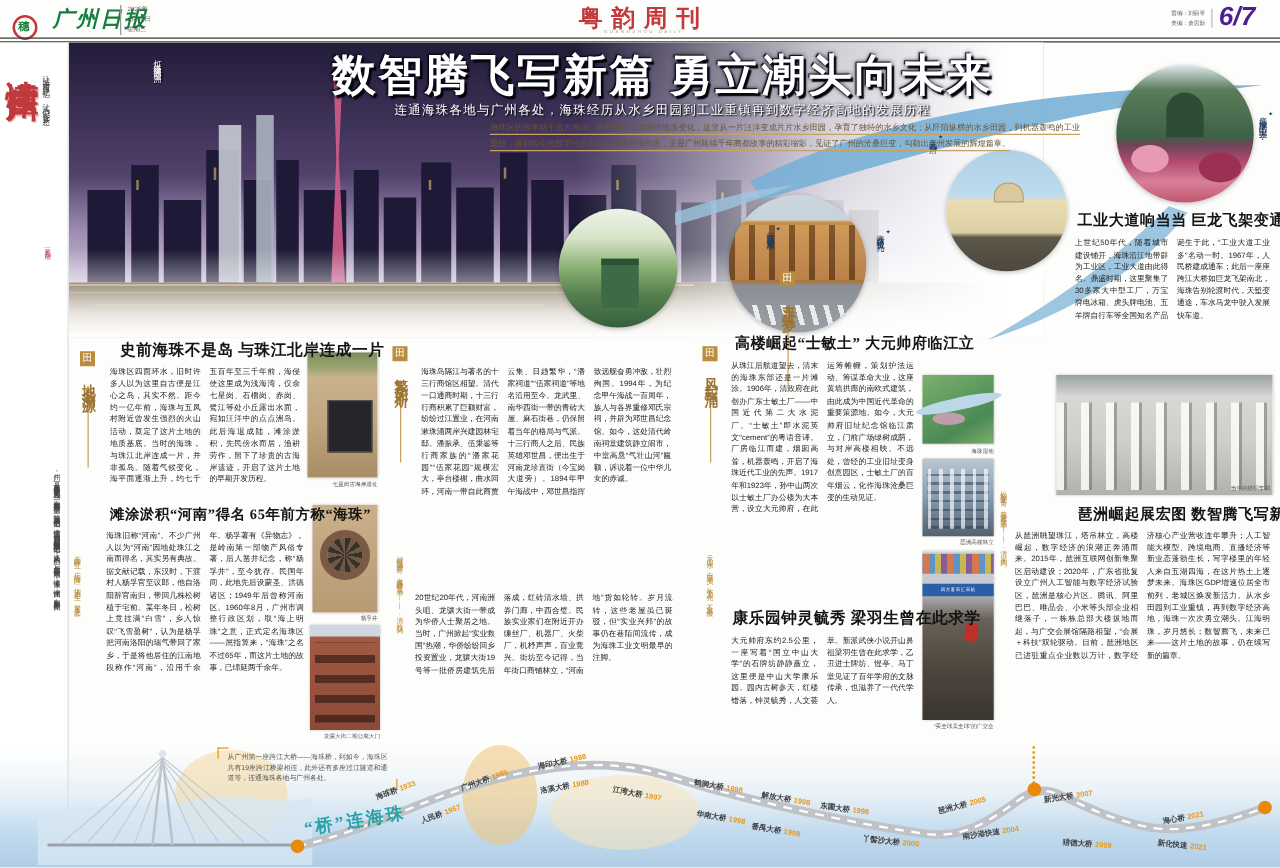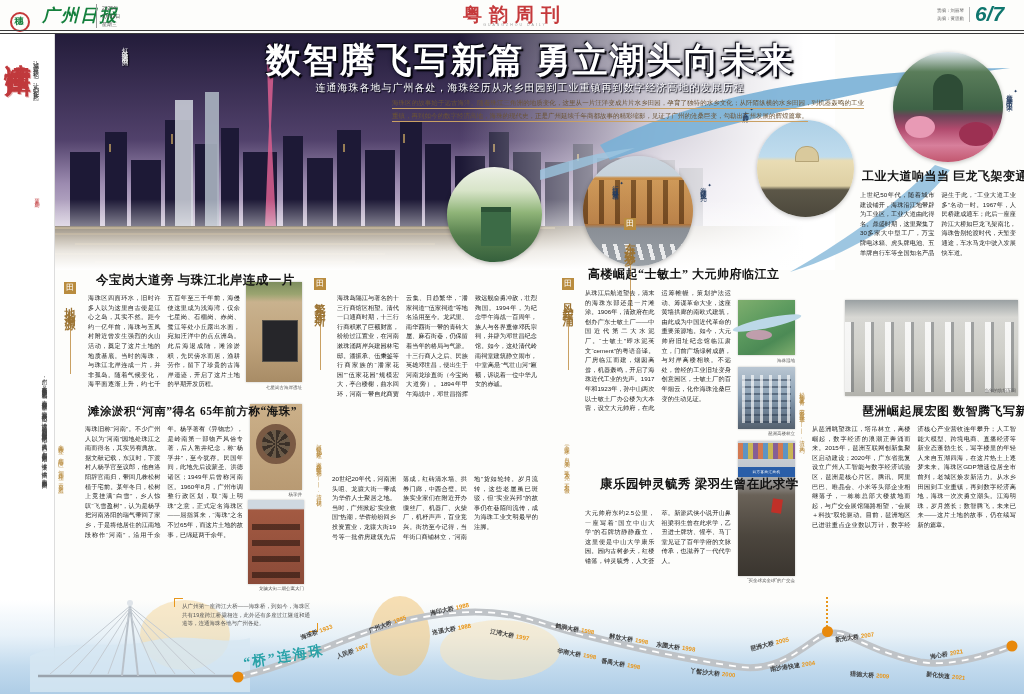--- a/index.html
+++ b/index.html
@@ -8,21 +8,21 @@
   .v{writing-mode:vertical-rl;}
   
   #hdr{position:absolute;left:0;top:0;width:1024px;height:30px;}
   #hdr-rule{position:absolute;left:0;top:30px;width:1024px;height:4px;border-top:1.5px solid #3a3a3a;border-bottom:1px solid #3a3a3a;box-sizing:border-box;}
   .logo{left:10px;top:4px;font-size:17px;font-weight:900;color:#15803d;letter-spacing:2px;font-family:Liberation Mono, monospace;font-style:italic;}
   .logo .emb{display:inline-block;width:16px;height:16px;border:2px solid #c5393b;border-radius:50%;font-size:9px;line-height:16px;text-align:center;vertical-align:-3px;font-style:normal;}
   .dateblk{left:96px;top:4px;font-size:5px;color:#555;line-height:1.6;border-left:1px solid #999;padding-left:5px;}
   .wk-title{left:427px;top:2px;width:176px;text-align:center;font-size:19px;font-weight:900;color:#c5393b;letter-spacing:7px;font-family:"Liberation Serif",serif;}
   .wk-sub{left:427px;top:23px;width:176px;text-align:center;font-size:3.5px;color:#999;letter-spacing:2px;}
   .credits{left:908px;top:7px;font-size:4.5px;color:#666;line-height:1.7;text-align:right;width:56px;border-right:1px solid #bbb;padding-right:5px;}
-  .pageno{left:975px;top:2px;font-size:21px;font-weight:900;color:#0f766e;font-style:italic;}
+  .pageno{left:975px;top:2px;font-size:21px;font-weight:900;color:#4c1d95;font-style:italic;}
   
   #sidebar{position:absolute;left:0;top:34px;width:54px;height:660px;border-right:1px solid #ddd;background:#fff;}
   .brand{left:4px;top:10px;font-size:26px;line-height:1.05;font-weight:900;color:#c0393c;font-family:"Liberation Serif",serif;height:160px;letter-spacing:2px;text-shadow:1px 1px 0 #e8b5b5;}
   .issue{left:34px;top:160px;font-size:5px;color:#c0393c;height:40px;letter-spacing:1px;}
   .slogan{left:30px;top:22px;font-size:6px;color:#333;height:130px;line-height:2;letter-spacing:2px;}
   .sb-intro{left:3px;top:340px;width:46px;height:225px;font-size:5.5px;color:#444;line-height:1.8;letter-spacing:.5px;}
   
   #photo{position:absolute;left:55px;top:34px;width:780px;height:236px;overflow:hidden;}
   #photo svg{display:block;}
   .fadeR{position:absolute;left:55px;top:34px;width:780px;height:236px;background:linear-gradient(90deg,rgba(255,255,255,0) 52%,rgba(255,255,255,.78) 78%,#fff 96%);}
@@ -242,21 +242,21 @@
   <div class="vq" style="left:562px;top:440px;height:150px;">云山珠水，自立潮头；敢为人先，不息不辍。</div>
 
   <div class="marker" style="left:622px;top:212px;">
     <span class="micon">田</span>
     <div class="mtext">东进筑梦</div>
     <div class="mline"></div>
   </div>
 
   <div class="vq" style="left:797px;top:388px;height:210px;">松柏冬夏常青，花田看尽含笑华。——清·屈大均</div>
 
-  <div class="hl" style="left:96px;top:272px;">今宝岗大道旁  与珠江北岸连成一片</div>
+  <div class="hl" style="left:96px;top:272px;">史前海珠不是岛  与珠江北岸连成一片</div>
   <div class="body cols2" style="left:88px;top:293px;width:152px;height:104px;">海珠区四面环水，旧时许多人以为这里自古便是江心之岛，其实不然。距今约一亿年前，海珠与五凤村附近曾发生强烈的火山活动，奠定了这片土地的地质基底。当时的海珠，与珠江北岸连成一片，并非孤岛。随着气候变化，海平面逐渐上升，约七千五百年至三千年前，海侵使这里成为浅海湾，仅余七星岗、石榴岗、赤岗、鹭江等处小丘露出水面，宛如汪洋中的点点洲岛。此后海退成陆，滩涂淤积，先民傍水而居，渔耕劳作，留下了珍贵的古海岸遗迹，开启了这片土地的早期开发历程。</div>
   <div id="wallph" class="ph">
       <div class="plaque"></div>
     </div>
   <div class="cap" style="left:246px;top:385px;width:56px;">七星岗古海岸遗址</div>
 
   <div class="hl" style="left:88px;top:404px;font-size:11.5px;">滩涂淤积“河南”得名  65年前方称“海珠”</div>
   <div class="body cols2" style="left:85px;top:424px;width:158px;height:168px;">海珠旧称“河南”。不少广州人以为“河南”因地处珠江之南而得名，其实另有典故。据文献记载，东汉时，下渡村人杨孚官至议郎，他自洛阳辞官南归，带回几株松树植于宅前。某年冬日，松树上竟挂满“白雪”，乡人惊叹“飞雪盈树”，认为是杨孚把河南洛阳的瑞气带回了家乡，于是将他居住的江南地段称作“河南”，沿用千余年。杨孚著有《异物志》，是岭南第一部物产风俗专著，后人凿井纪念，称“杨孚井”，至今犹存。民国年间，此地先后设蒙圣、洪德诸区；1949年后曾称河南区。1960年8月，广州市调整行政区划，取“海上明珠”之意，正式定名海珠区——屈指算来，“海珠”之名不过65年，而这片土地的故事，已绵延两千余年。</div>
   <div id="wellph" class="ph">
       <div class="ring"></div>
@@ -265,21 +265,21 @@
   <div id="houseph" class="ph">
       <div class="wins"></div>
     </div>
   <div class="cap" style="left:246px;top:586px;width:58px;">龙骧大街二期公寓大门</div>
 
   <div class="body cols3" style="left:337px;top:293px;width:200px;height:152px;">海珠岛隔江与著名的十三行商馆区相望。清代一口通商时期，十三行行商积累了巨额财富，纷纷过江置业，在河南漱珠涌两岸兴建园林宅邸。潘振承、伍秉鉴等行商家族的“潘家花园”“伍家花园”规模宏大，亭台楼榭，曲水回环，河南一带自此商贾云集、日趋繁华，“潘家祠道”“伍家祠道”等地名沿用至今。龙武里、南华西街一带的青砖大屋、麻石街巷，仍保留着当年的格局与气派。十三行商人之后、民族英雄邓世昌，便出生于河南龙珍直街（今宝岗大道旁）。1894年甲午海战中，邓世昌指挥致远舰奋勇冲敌，壮烈殉国。1994年，为纪念甲午海战一百周年，族人与各界重修邓氏宗祠，并辟为邓世昌纪念馆。如今，这处清代岭南祠堂建筑静立闹市，中堂高悬“气壮山河”匾额，诉说着一位中华儿女的赤诚。</div>
   <div class="body cols3" style="left:332px;top:474px;width:206px;height:118px;">20世纪20年代，河南洲头咀、龙骧大街一带成为华侨人士聚居之地。当时，广州掀起“实业救国”热潮，华侨纷纷回乡投资置业，龙骧大街19号等一批侨房建筑先后落成，红砖清水墙、拱券门廊，中西合璧。民族实业家们在附近开办缫丝厂、机器厂、火柴厂，机杼声声，百业竞兴。街坊至今记得，当年街口商铺林立，“河南地”货如轮转。岁月流转，这些老屋虽已斑驳，但“实业兴邦”的故事仍在巷陌间流传，成为海珠工业文明最早的注脚。</div>
 
   <div class="hl" style="left:588px;top:266px;font-size:12px;">高楼崛起“士敏土”  大元帅府临江立</div>
   <div class="body cols2" style="left:585px;top:288px;width:146px;height:190px;">从珠江后航道望去，清末的海珠东部还是一片滩涂。1906年，清政府在此创办广东士敏土厂——中国近代第二大水泥厂。“士敏土”即水泥英文“cement”的粤语音译。厂房临江而建，烟囱高耸，机器轰鸣，开启了海珠近代工业的先声。1917年和1923年，孙中山两次以士敏土厂办公楼为大本营，设立大元帅府，在此运筹帷幄，策划护法运动、筹谋革命大业，这座黄墙拱廊的南欧式建筑，由此成为中国近代革命的重要策源地。如今，大元帅府旧址纪念馆临江肃立，门前广场绿树成荫，与对岸高楼相映。不远处，曾经的工业旧址变身创意园区，士敏土厂的百年烟云，化作海珠沧桑巨变的生动见证。</div>
-  <div class="hl" style="left:586px;top:476px;margin-left:14px;">康乐园钟灵毓秀  梁羽生曾在此求学</div>
+  <div class="hl" style="left:586px;top:486px;">康乐园钟灵毓秀  梁羽生曾在此求学</div>
   <div class="body cols2" style="left:585px;top:508px;width:146px;height:96px;">大元帅府东约2.5公里，一座写着“国立中山大学”的石牌坊静静矗立，这里便是中山大学康乐园。园内古树参天，红楼错落，钟灵毓秀，人文荟萃。新派武侠小说开山鼻祖梁羽生曾在此求学，乙丑进士牌坊、惺亭、马丁堂见证了百年学府的文脉传承，也滋养了一代代学人。</div>
 
   <div id="wet" class="ph">
       <div class="river"></div>
       <div class="pink"></div>
     </div>
   <div class="cap" style="left:738px;top:358px;width:57px;">海珠湿地</div>
   <div id="blds" class="ph">
       <div class="grid"></div>
     </div>

